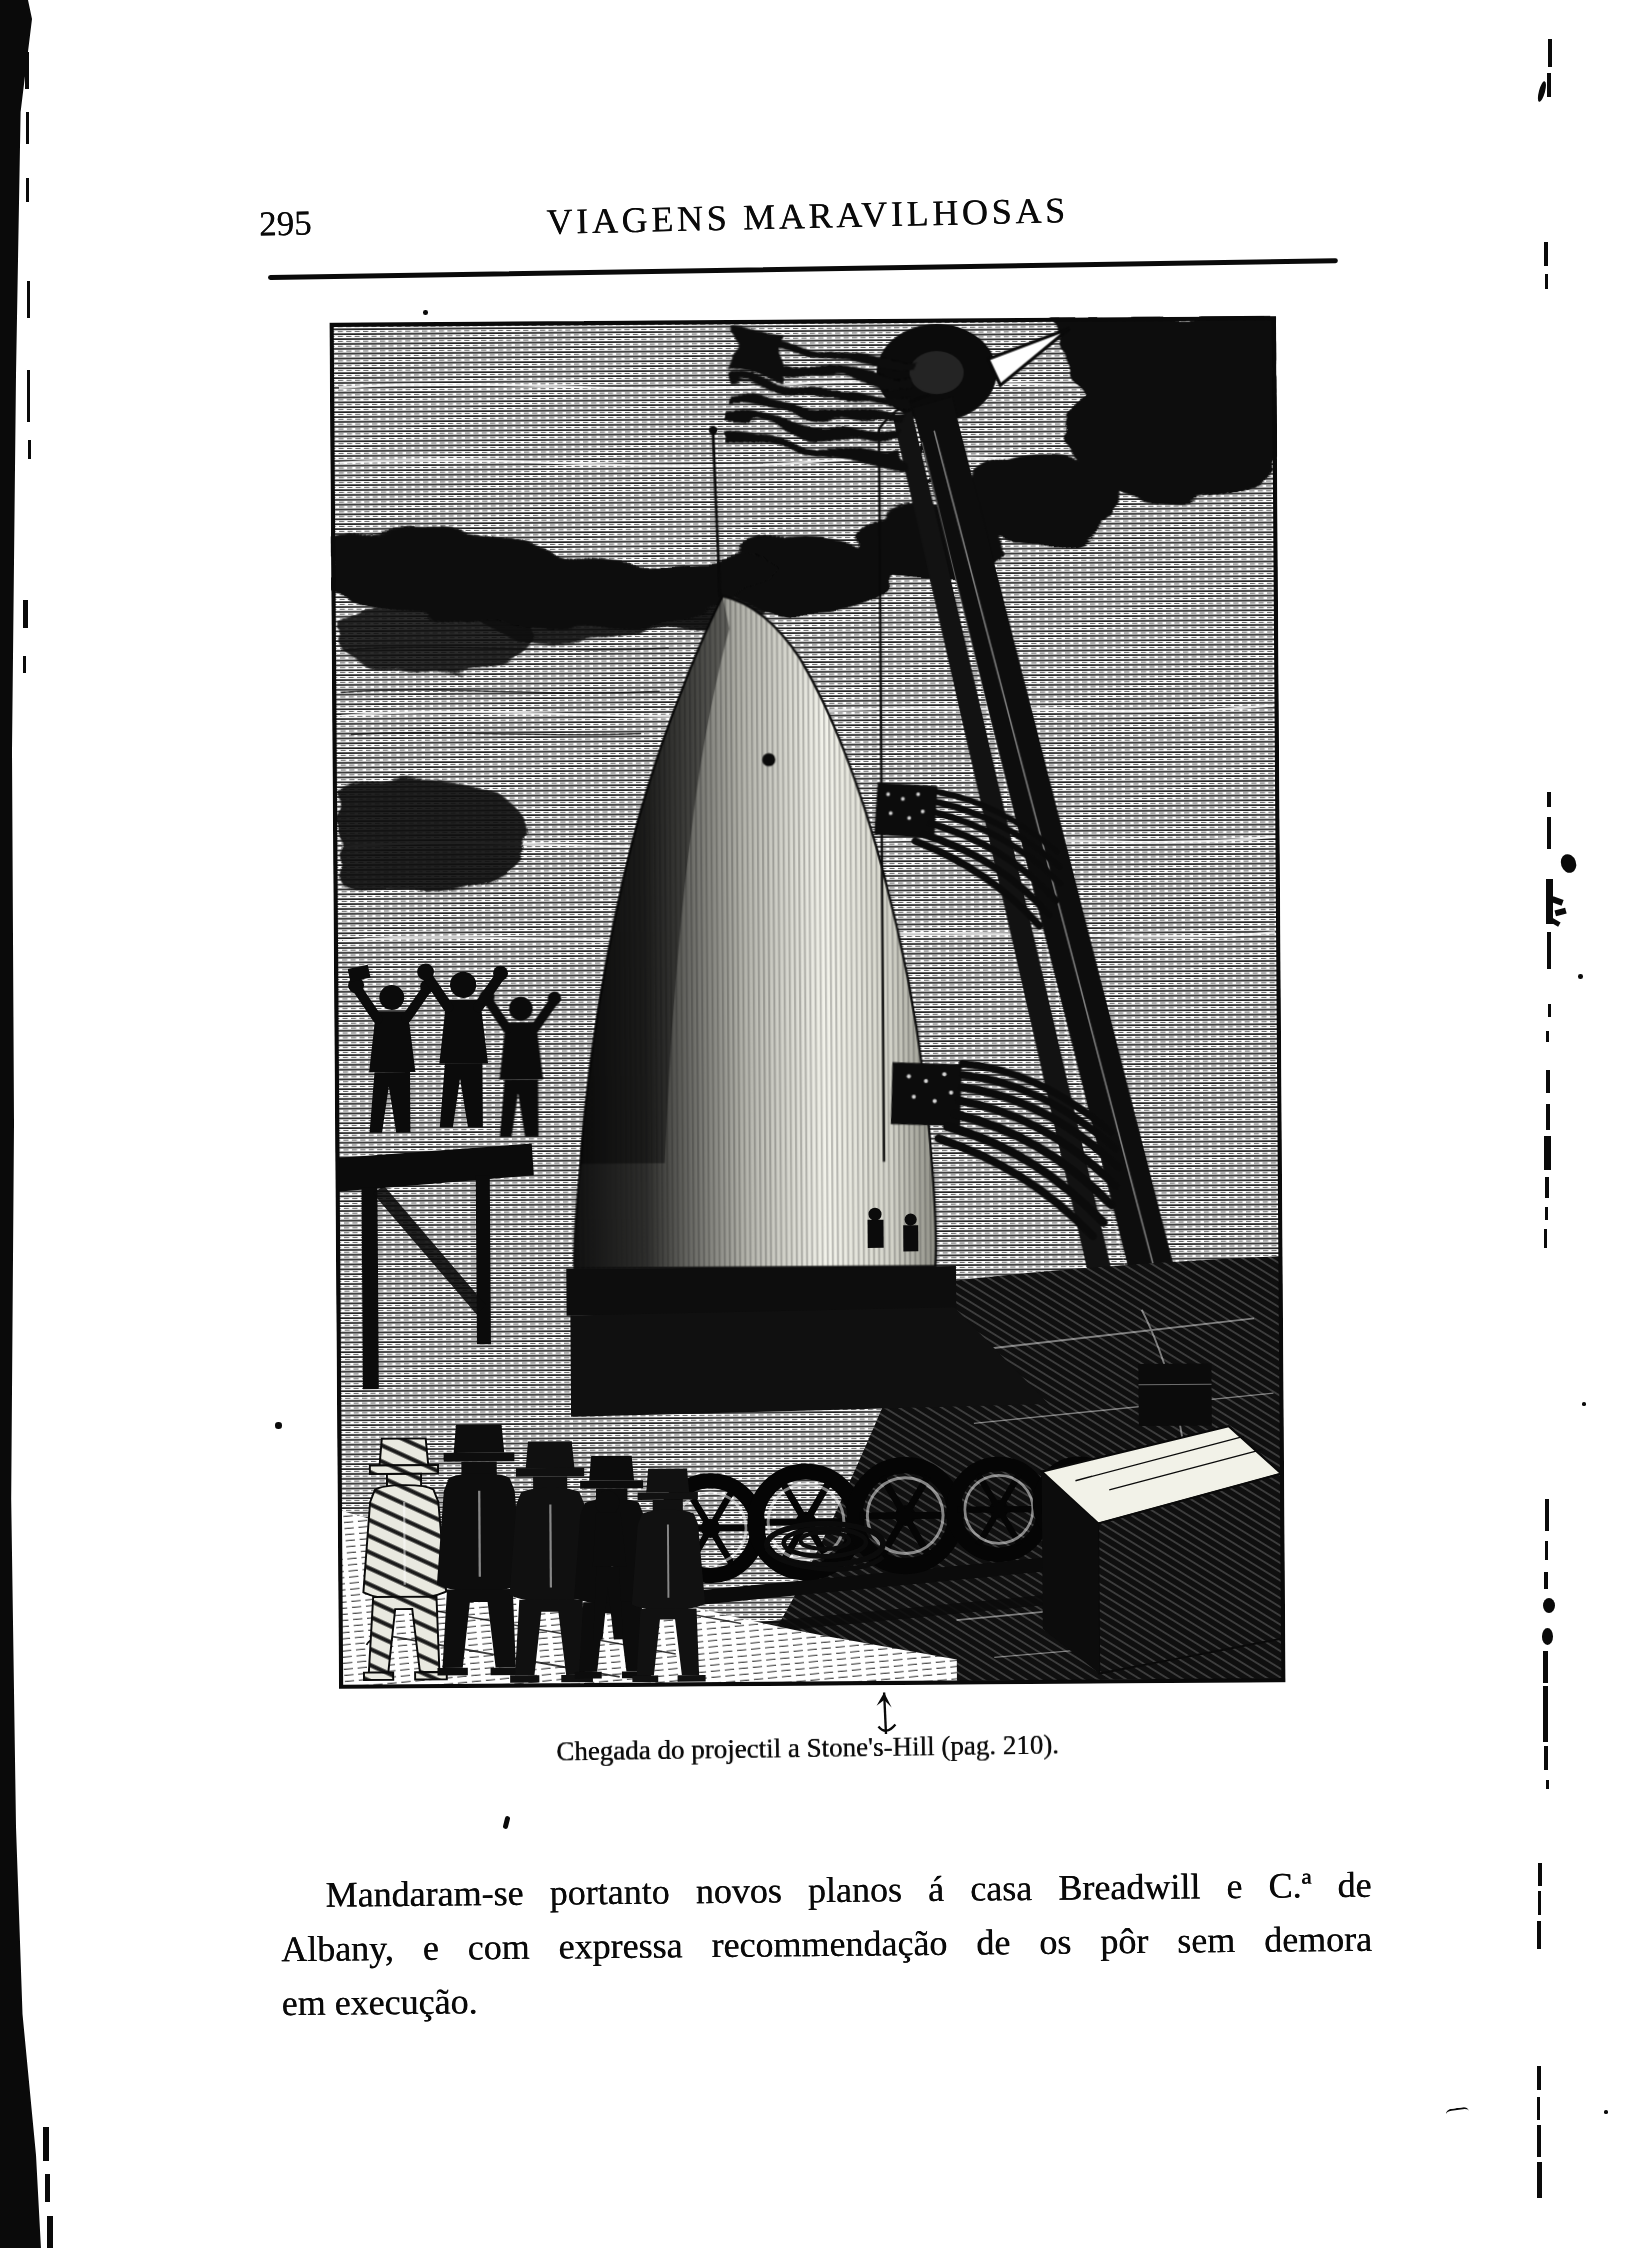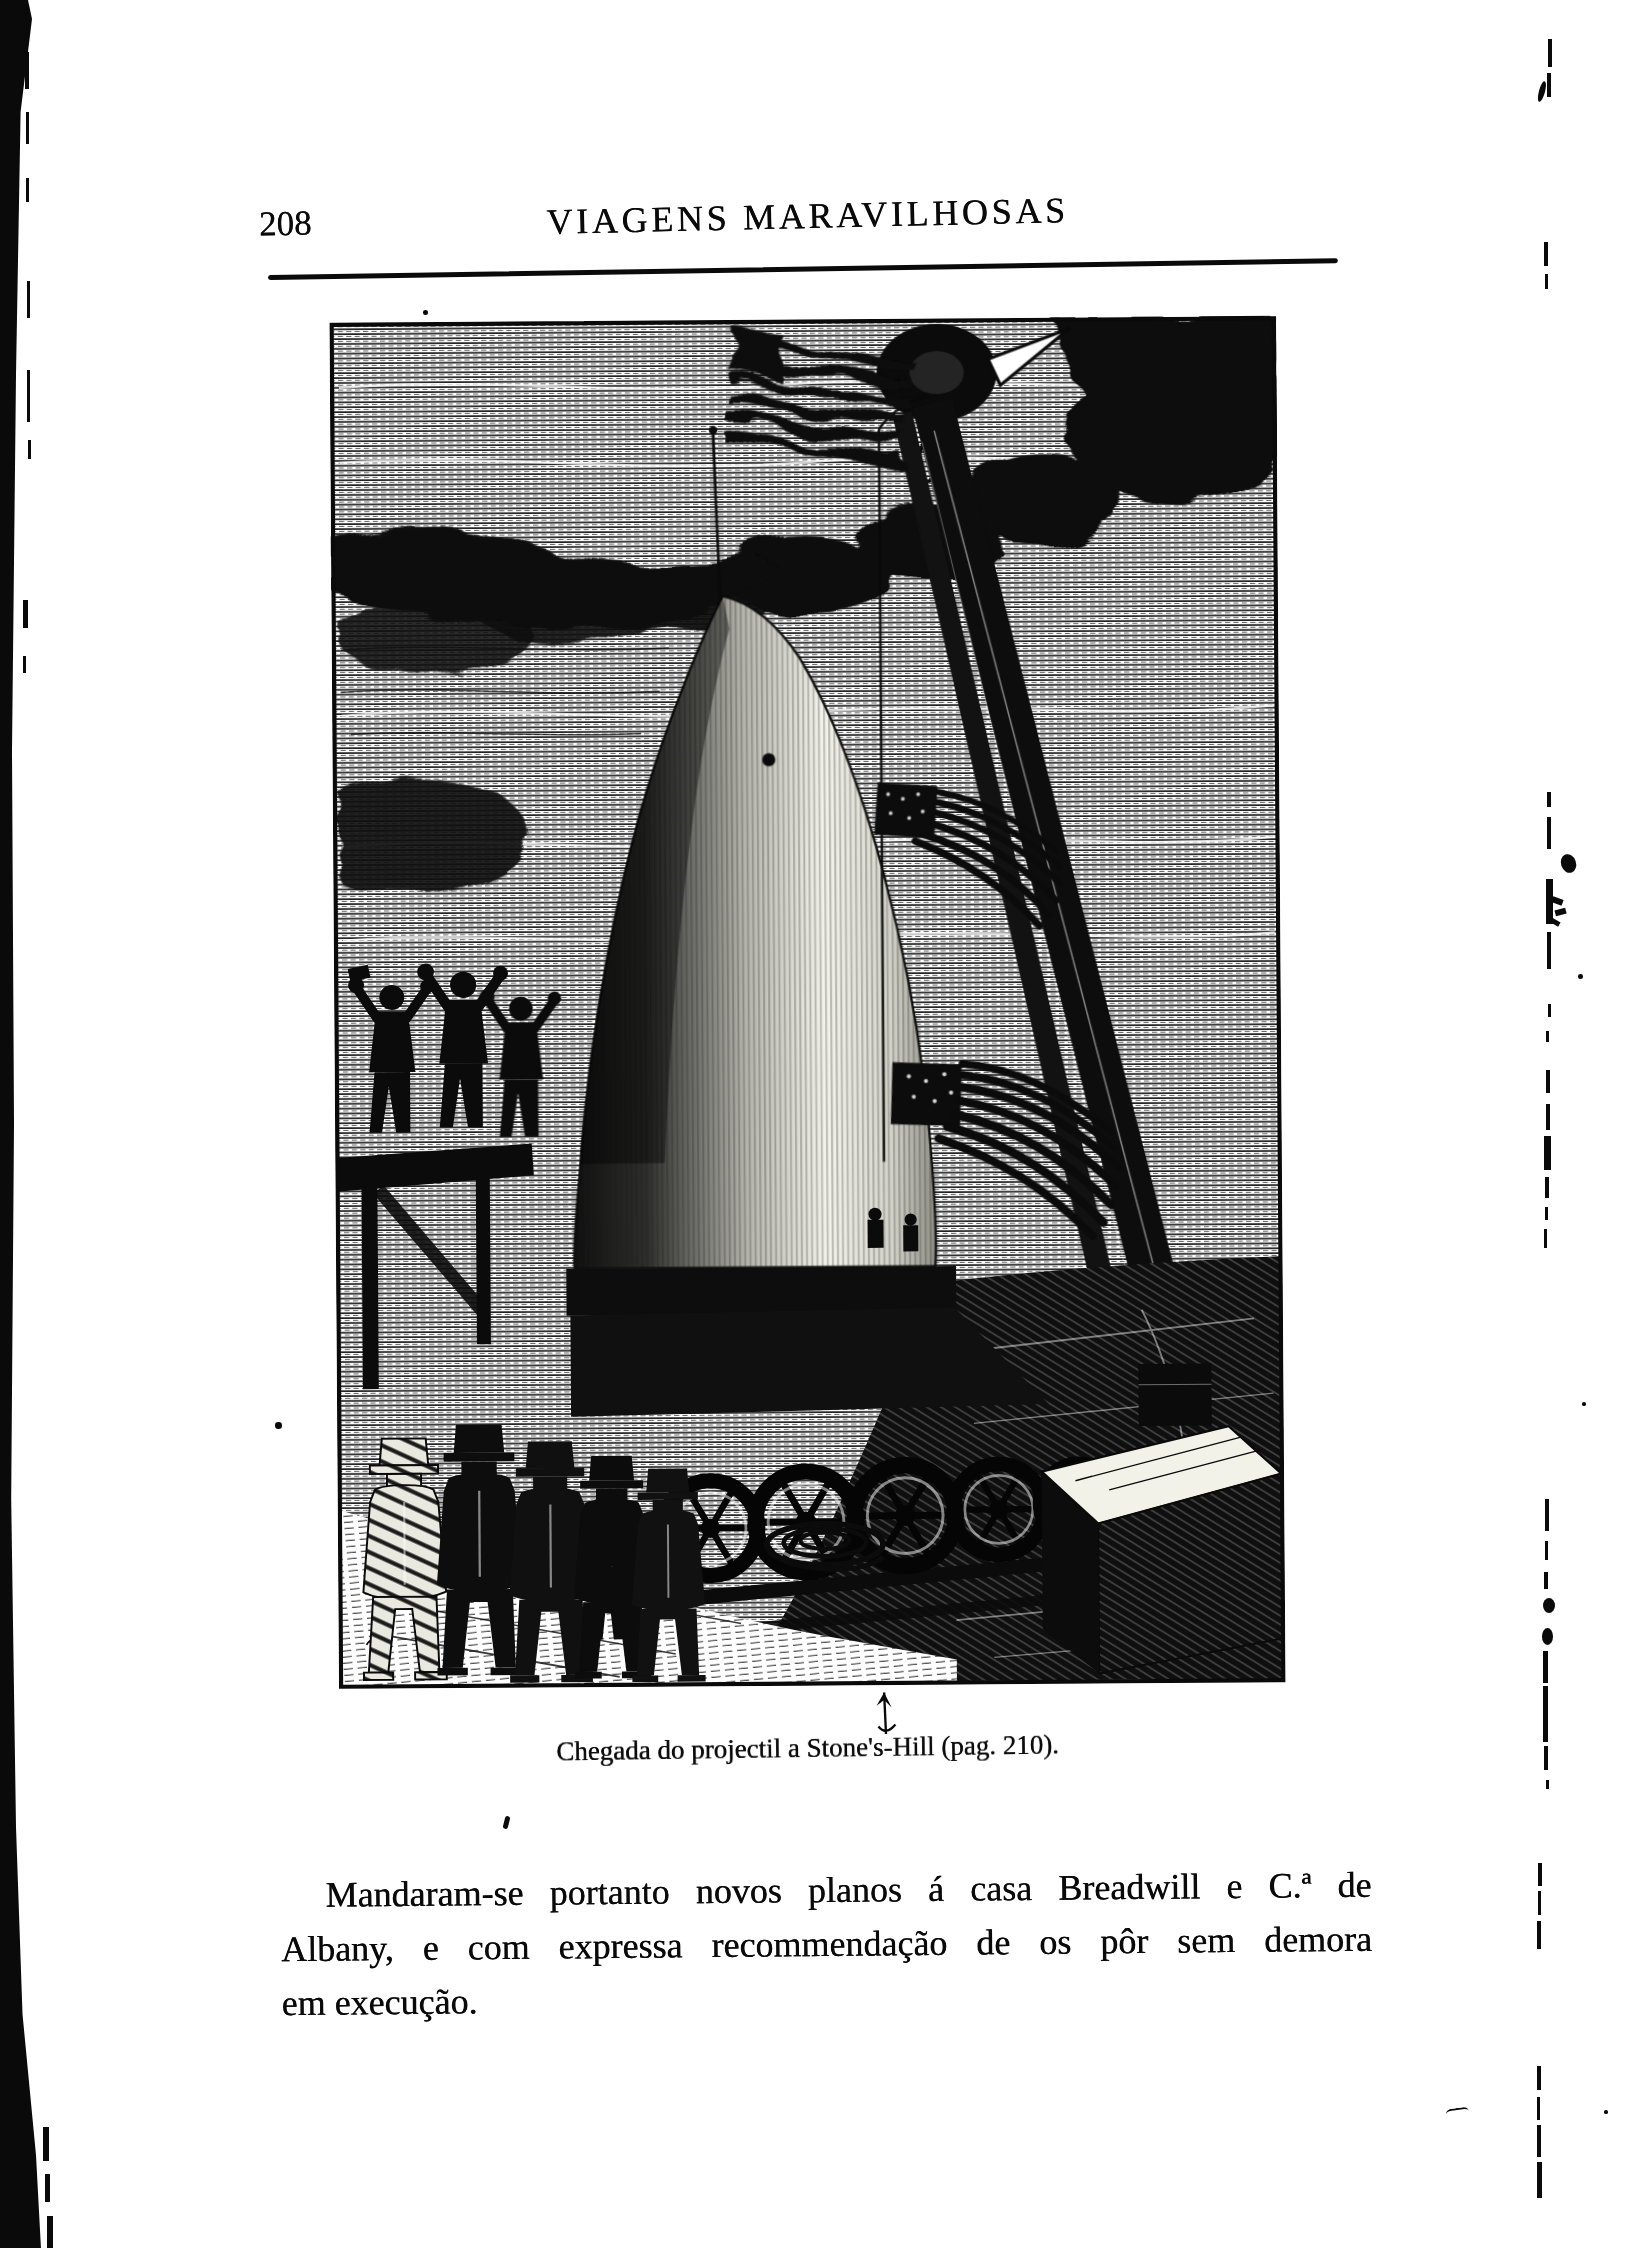--- a/index.html
+++ b/index.html
@@ -57,21 +57,21 @@
     border-top:2.8px solid #0a0a0a;border-radius:50% / 100%;
     transform:rotate(-8deg);
   }
   .anchor-mark{position:absolute;left:869px;top:1685px;width:34px;height:49px;}
 </style>
 </head>
 <body>
 
 <div class="page">
 
-  <div class="pagenum">208</div>
+  <div class="pagenum">295</div>
   <div class="htitle">VIAGENS MARAVILHOSAS</div>
   <div class="hrule"></div>
 
   <div class="figwrap" role="img" aria-label="Gravura: enorme projectil em forma de bala, coberto de bandeiras americanas, chega sobre um vagão de caminho de ferro a Stone's-Hill, junto de um guindaste; homens de cartola observam; fumo no céu.">
   <svg viewBox="0 0 1011 1459" xmlns="http://www.w3.org/2000/svg">
     <defs>
       <pattern id="skyh" width="9" height="5.2" patternUnits="userSpaceOnUse">
         <rect width="9" height="5.2" fill="#ffffff"></rect>
         <path d="M0 2.2 H9" stroke="#101010" stroke-width="1.7"></path>
         <path d="M0 4.6 H5.5" stroke="#101010" stroke-width="0.7"></path>

